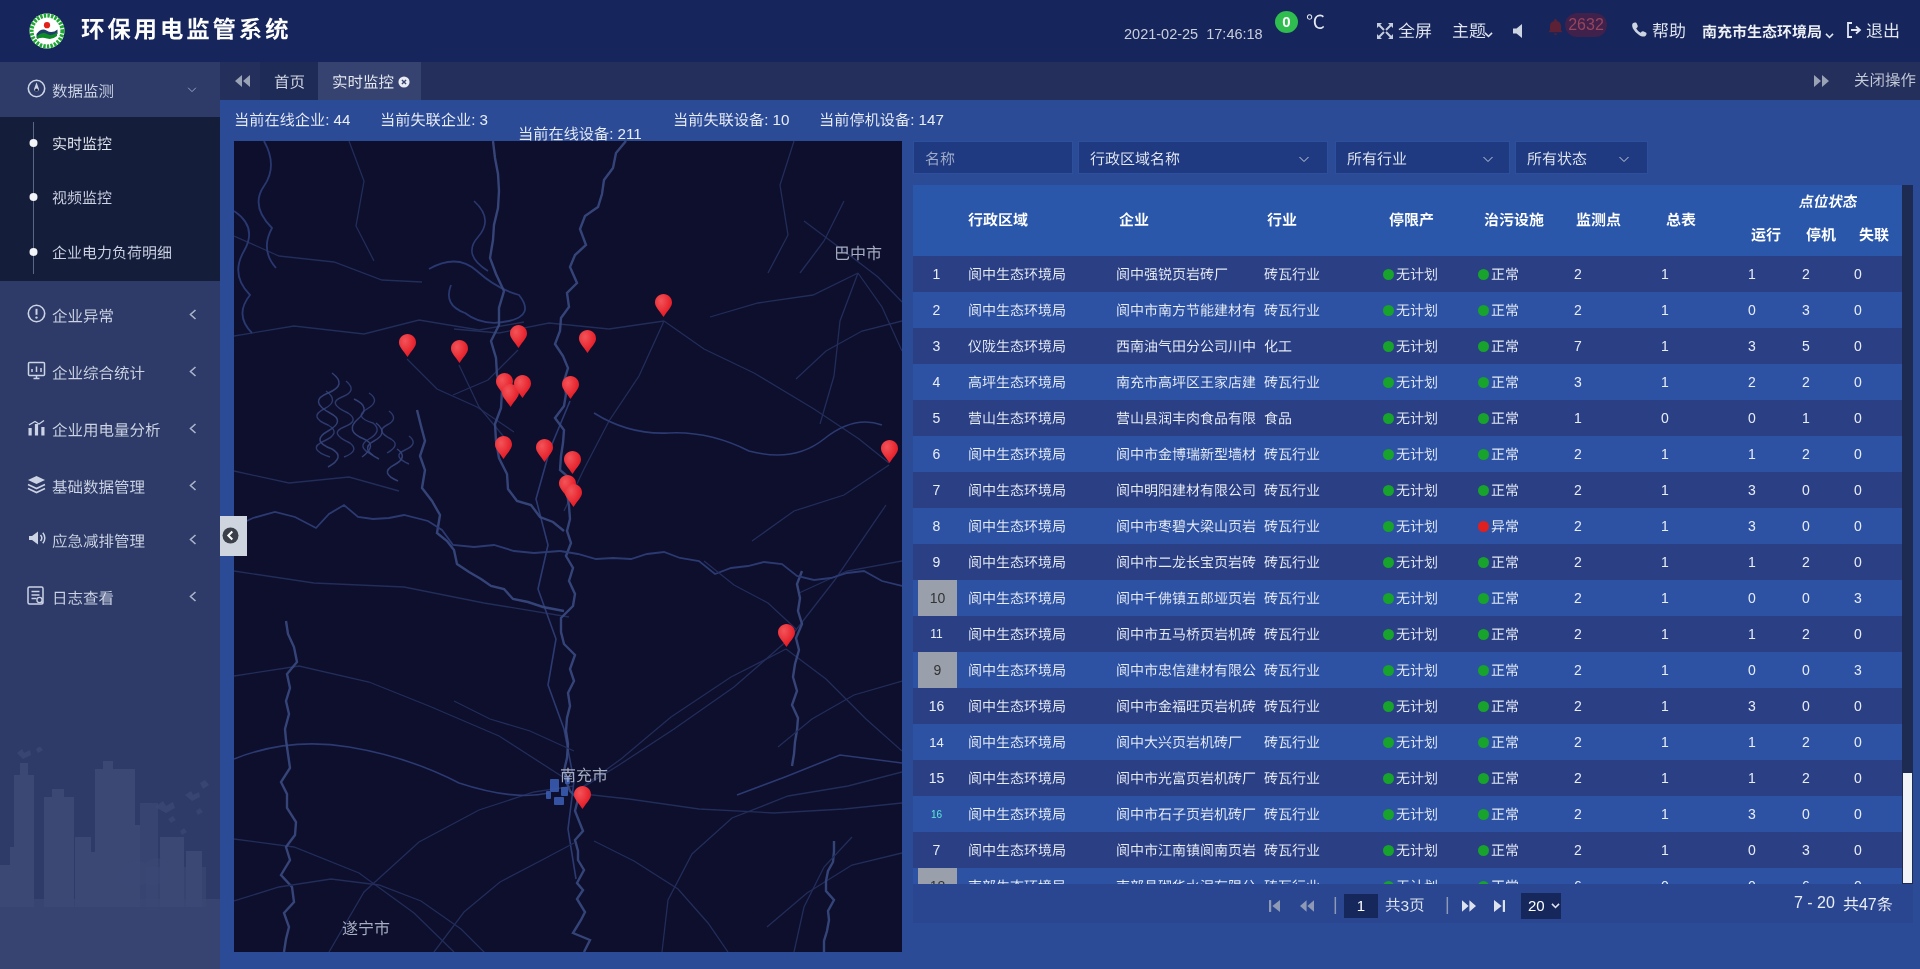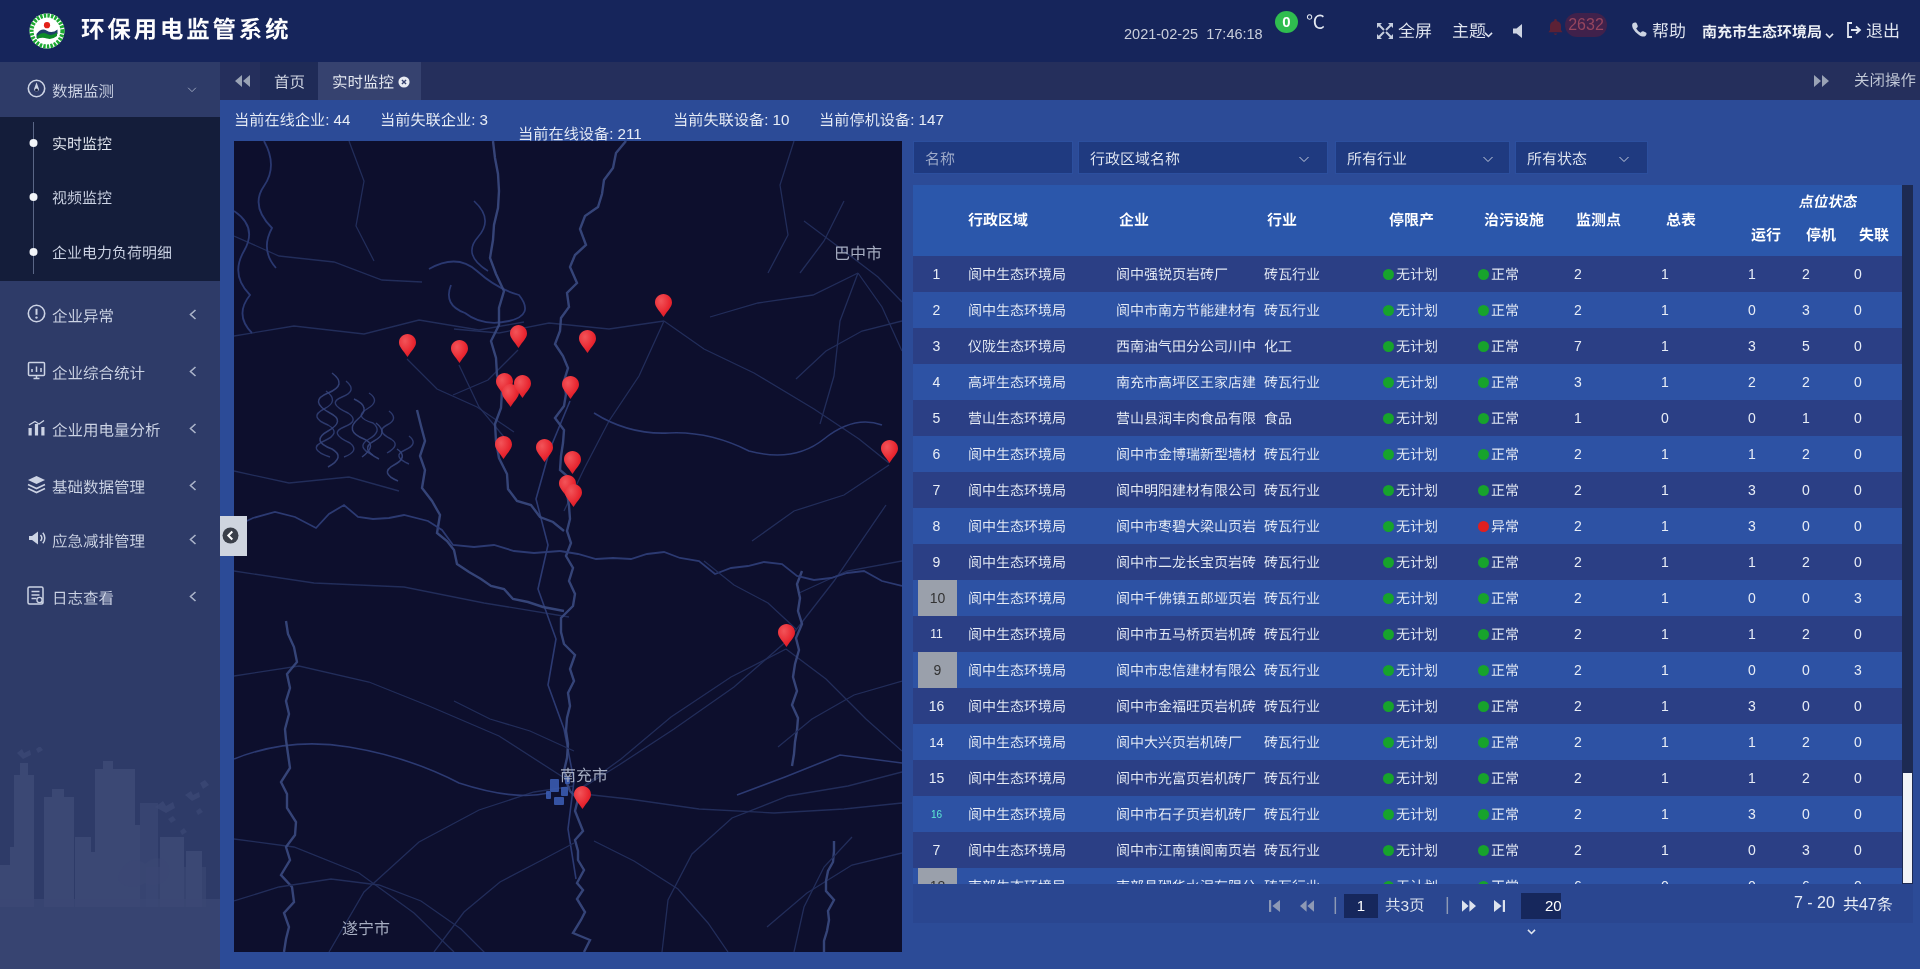--- a/index.html
+++ b/index.html
@@ -1824,21 +1824,21 @@
           <use href="#r9875" x="389"></use>
         </svg></div>
       <div class="abs" style="left:532px;top:10px;color:#8d99b5;font-size:18px">|</div>
       <svg class="abs" style="left:549px;top:16px" width="14" height="12" viewBox="0 0 17 14" fill="#dde3ee">
 <path d="M0 0l8 7-8 7zM9 0l8 7-8 7z"></path>
       </svg>
       <svg class="abs" style="left:581px;top:16px" width="11" height="12" viewBox="0 0 13 14" fill="#dde3ee">
 <path d="M0 0l9 7-9 7z"></path>
         <rect x="10.4" y="0" width="2.6" height="14"></rect>
       </svg>
-      <div class="abs" style="left:608px;top:9px;width:40px;height:26px;background:#16275c;color:#fff;font-size:15px;line-height:26px"><span style="margin-left:24px">20</span><span style="margin-left:5px"><svg width="11" height="11" viewBox="0 0 14 14" fill="none">
+      <div class="abs" style="left:608px;top:9px;width:40px;height:26px;background:#16275c;color:#fff;font-size:15px;line-height:26px"><span style="margin-left:7px">20</span><span style="margin-left:5px"><svg width="11" height="11" viewBox="0 0 14 14" fill="none">
             <path d="M2.5 5l4.5 4.5L11.5 5" stroke="#dfe4ee" stroke-width="2"></path>
           </svg></span></div>
       <div class="abs" style="left:881px;top:10px;color:#e8edf6;font-size:16px">7 - 20</div>
       <div class="abs" style="left:930px;top:10px"><svg class="t " width="49.8" height="16" viewBox="0 0 778.1 250" fill="#e8edf6">
           <use href="#r5171"></use>
           <text x="250" y="220" font-size="250">47</text>
           <use href="#r6761" x="528.1"></use>
         </svg></div>
     </div>
   </div>

